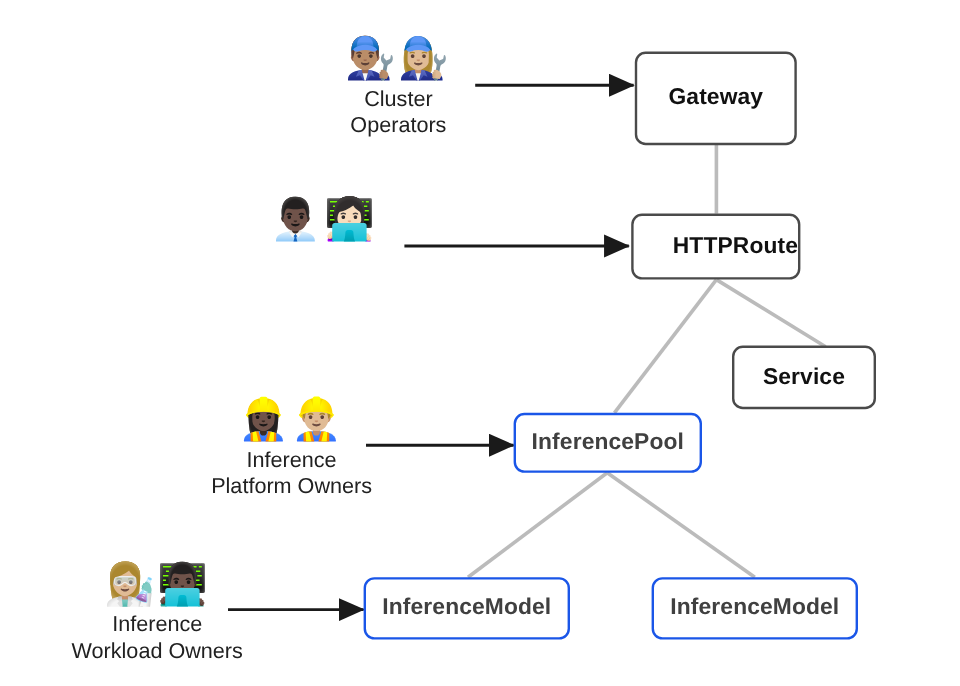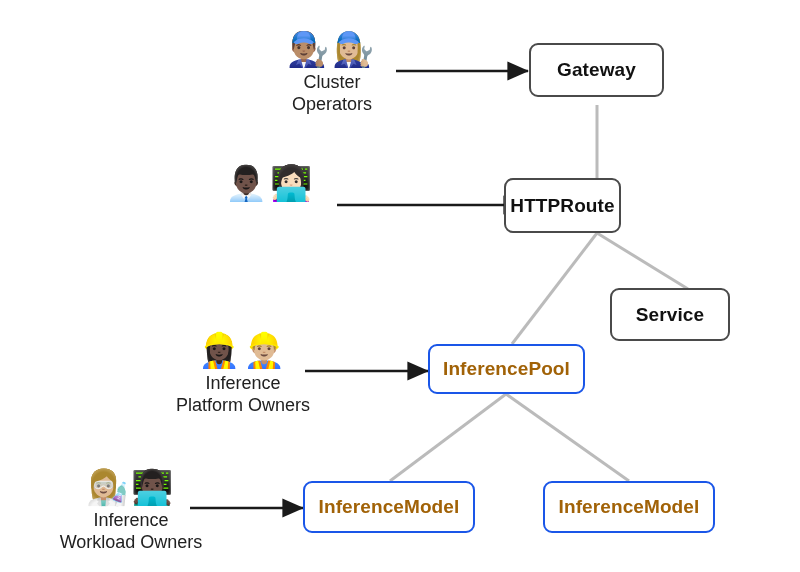--- a/index.html
+++ b/index.html
@@ -48,21 +48,21 @@
     letter-spacing: 0.1px;
     white-space: nowrap;
   }
   .node.core {
     border: 2px solid #4a4a4a;
     color: #111111;
     font-size: 19px;
   }
   .node.infer {
     border: 2.5px solid #1a56e8;
-    color: #a16207;
+    color: #404040;
     font-size: 19px;
   }
 
   
   .persona {
     position: absolute;
     display: flex;
     flex-direction: column;
     align-items: center;
     text-align: center;
@@ -106,25 +106,25 @@
 
     <line x1="396" y1="71" x2="528" y2="71" stroke="#1a1a1a" stroke-width="2.4" marker-end="url(#arrowhead)"></line>
 
     <line x1="337" y1="205" x2="524" y2="205" stroke="#1a1a1a" stroke-width="2.4" marker-end="url(#arrowhead)"></line>
 
     <line x1="305" y1="371" x2="428" y2="371" stroke="#1a1a1a" stroke-width="2.4" marker-end="url(#arrowhead)"></line>
 
     <line x1="190" y1="508" x2="303" y2="508" stroke="#1a1a1a" stroke-width="2.4" marker-end="url(#arrowhead)"></line>
   </svg>
 
-  <div class="node core" style="left:529px; top:43px; width:135px; height:54px;">
+  <div class="node core" style="left:529px; top:43px; width:135px; height:78px;">
     <span>Gateway</span>
   </div>
 
-  <div class="node core" style="left:504px; top:178px; width:117px; height:55px;">
+  <div class="node core" style="left:526px; top:178px; width:141px; height:55px;justify-content:flex-end;">
     <span>HTTPRoute</span>
   </div>
 
   <div class="node core" style="left:610px; top:288px; width:120px; height:53px;">
     <span>Service</span>
   </div>
 
   <div class="node infer" style="left:428px; top:344px; width:157px; height:50px;">
     <span>InferencePool</span>
   </div>

